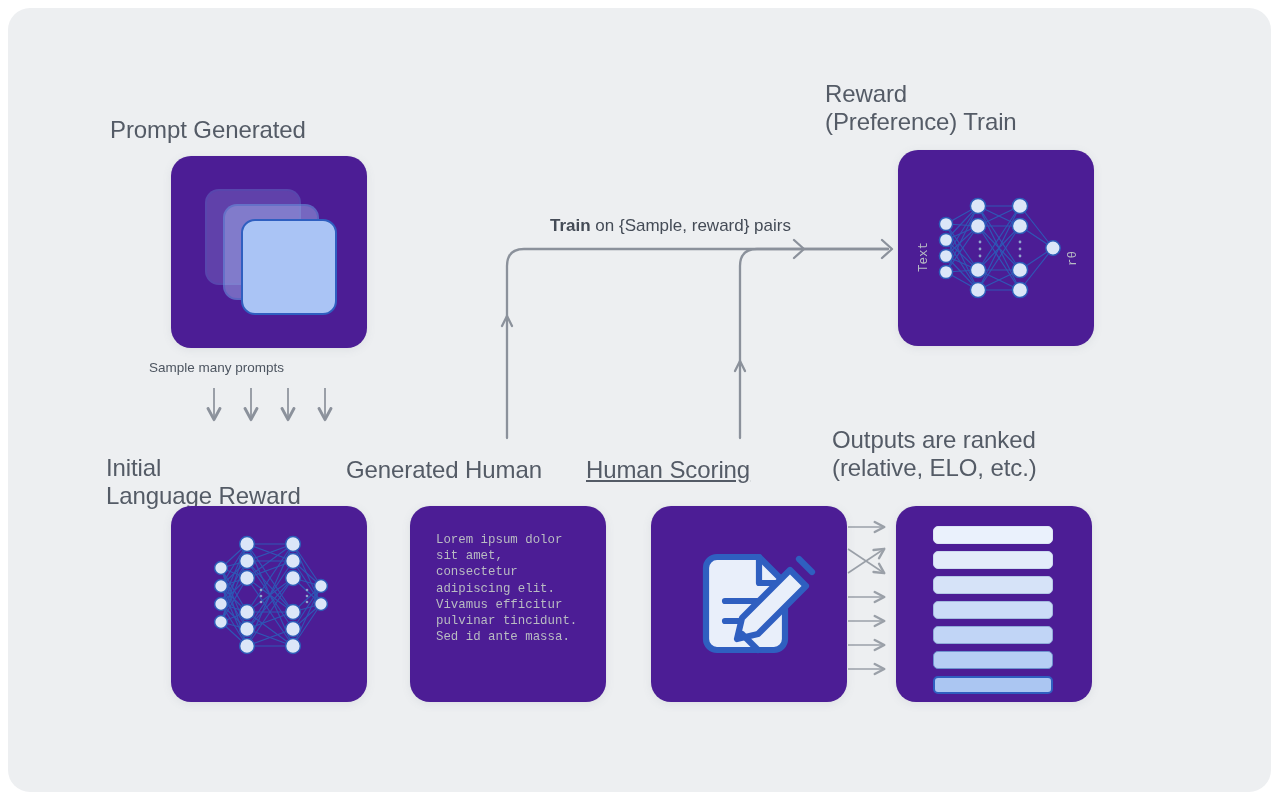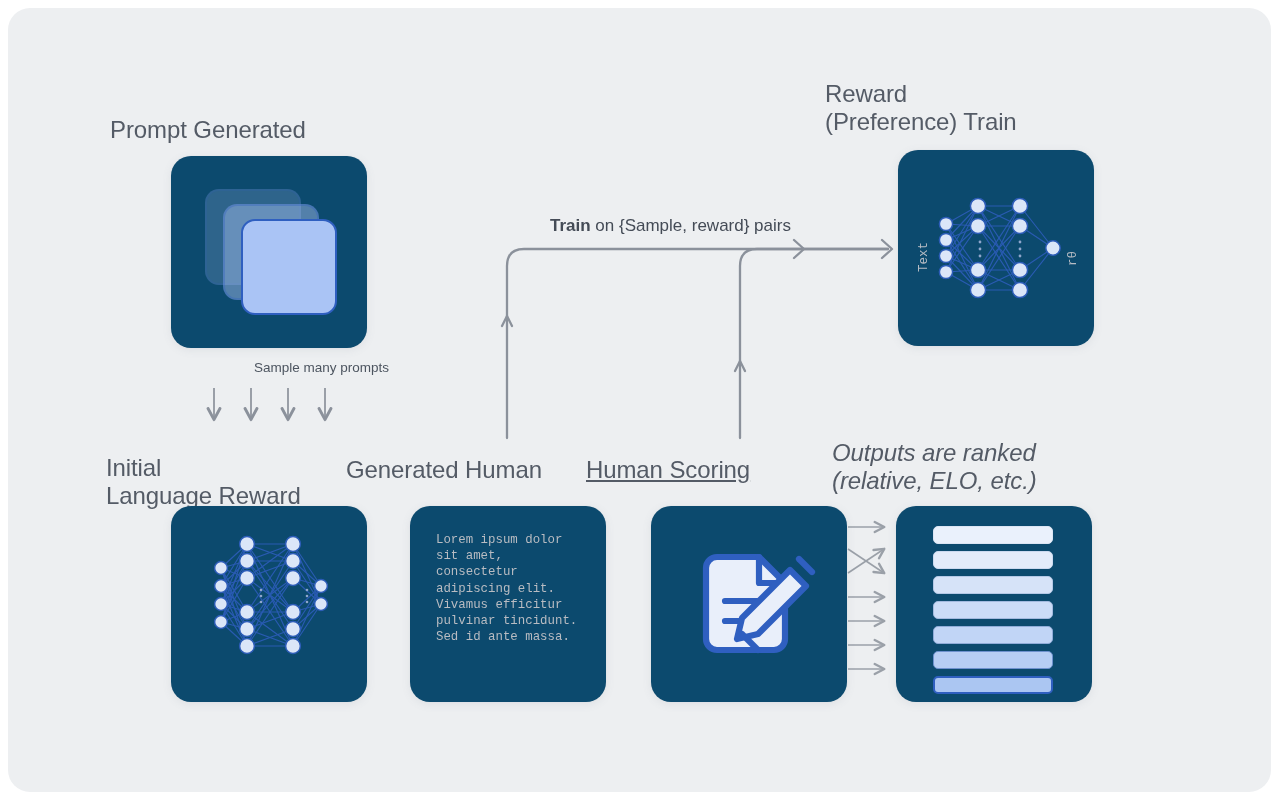--- a/index.html
+++ b/index.html
@@ -25,38 +25,38 @@
   .svg-layer {
     position: absolute;
     left: 0;
     top: 0;
     width: 1263px;
     height: 784px;
     pointer-events: none;
   }
   .card {
     position: absolute;
-    background: #0c4a6e;
+    background: #4c1d95;
     border-radius: 20px;
     box-shadow: 0 2px 10px rgba(100,110,130,0.10), 0 0 1px rgba(100,110,130,0.16);
   }
   .heading {
     position: absolute;
     color: #545b66;
     font-size: 24px;
     line-height: 28px;
     text-align: left;
     font-weight: 400;
     letter-spacing: -0.1px;
   }
   .sublabel {
     position: absolute;
     color: #4d5560;
     font-size: 13.5px;
-    text-align: right;
+    text-align: left;
     font-weight: 400;
   }
   .train-label {
     position: absolute;
     color: #444b56;
     font-size: 17px;
     font-weight: 400;
     white-space: nowrap;
   }
   .train-label b { font-weight: 700; }
@@ -236,21 +236,21 @@
     <svg viewBox="0 0 196 196" style="position:absolute;left:0;top:0;width:196px;height:196px;">
       <path d="M55,62 a11,11 0 0 1 11,-11 h42 l26,26 v56 a11,11 0 0 1 -11,11 h-57 a11,11 0 0 1 -11,-11 z" fill="#e9effa" stroke="#2f5fc0" stroke-width="6.2" stroke-linejoin="round"></path>
       <path d="M108,51 v26 h26" fill="none" stroke="#2f5fc0" stroke-width="6.2" stroke-linejoin="round" stroke-linecap="round"></path>
       <path d="M74,95 h33 M74,115 h33" stroke="#2f5fc0" stroke-width="6.2" stroke-linecap="round"></path>
       <path d="M139,64 l16,16 l-48,48 l-21,5 l5,-21 z" fill="#e9effa" stroke="#2f5fc0" stroke-width="6.2" stroke-linejoin="round"></path>
       <path d="M91,128 l16,16" stroke="#2f5fc0" stroke-width="6.2" stroke-linecap="round"></path>
       <path d="M148,53 l13,13" stroke="#2f5fc0" stroke-width="6.2" stroke-linecap="round"></path>
     </svg>
   </div>
 
-  <div class="heading" style="left:824px; top:431px; width:360px;font-style:italic;">
+  <div class="heading" style="left:824px; top:418px; width:360px;">
     <div>Outputs are ranked</div>
     <div>(relative, ELO, etc.)</div>
   </div>
 
   <div class="card" style="left:888px; top:498px; width:196px; height:196px;">
     <div class="rank-bar" style="top:20px;  background:#eaf1fc; border:1.5px solid #dbe5f4;"></div>
     <div class="rank-bar" style="top:45px;  background:#e3ecfa; border:1.5px solid #ccdaf0;"></div>
     <div class="rank-bar" style="top:70px;  background:#d6e3f8; border:1.5px solid #b4c8e6;"></div>
     <div class="rank-bar" style="top:95px;  background:#cbdcf7; border:1.5px solid #a3badf;"></div>
     <div class="rank-bar" style="top:120px; background:#c1d5f6; border:1.5px solid #8fabd8;"></div>

